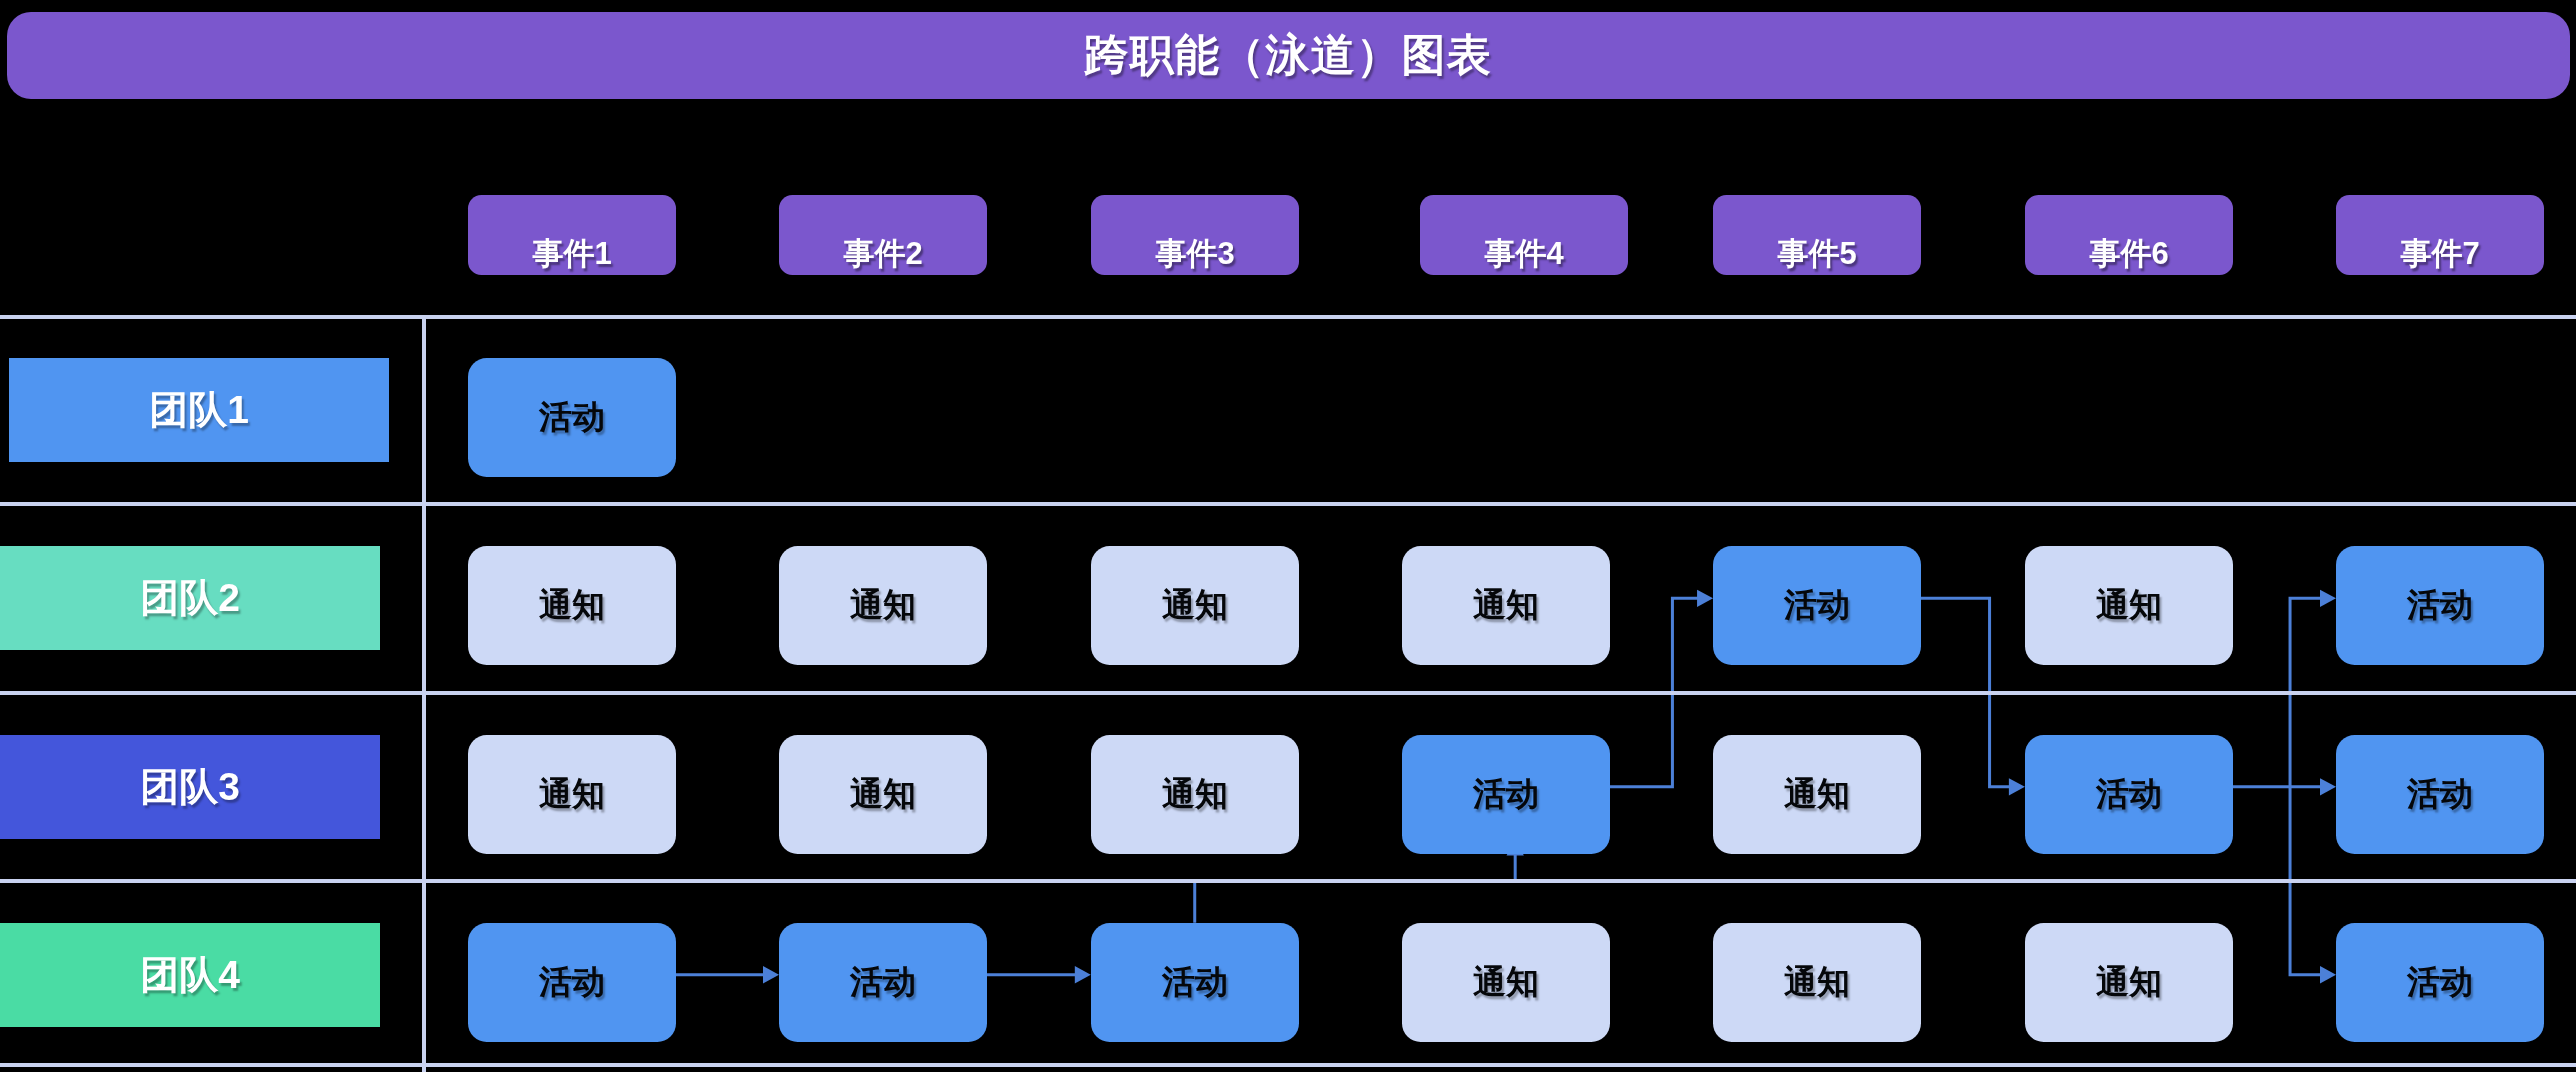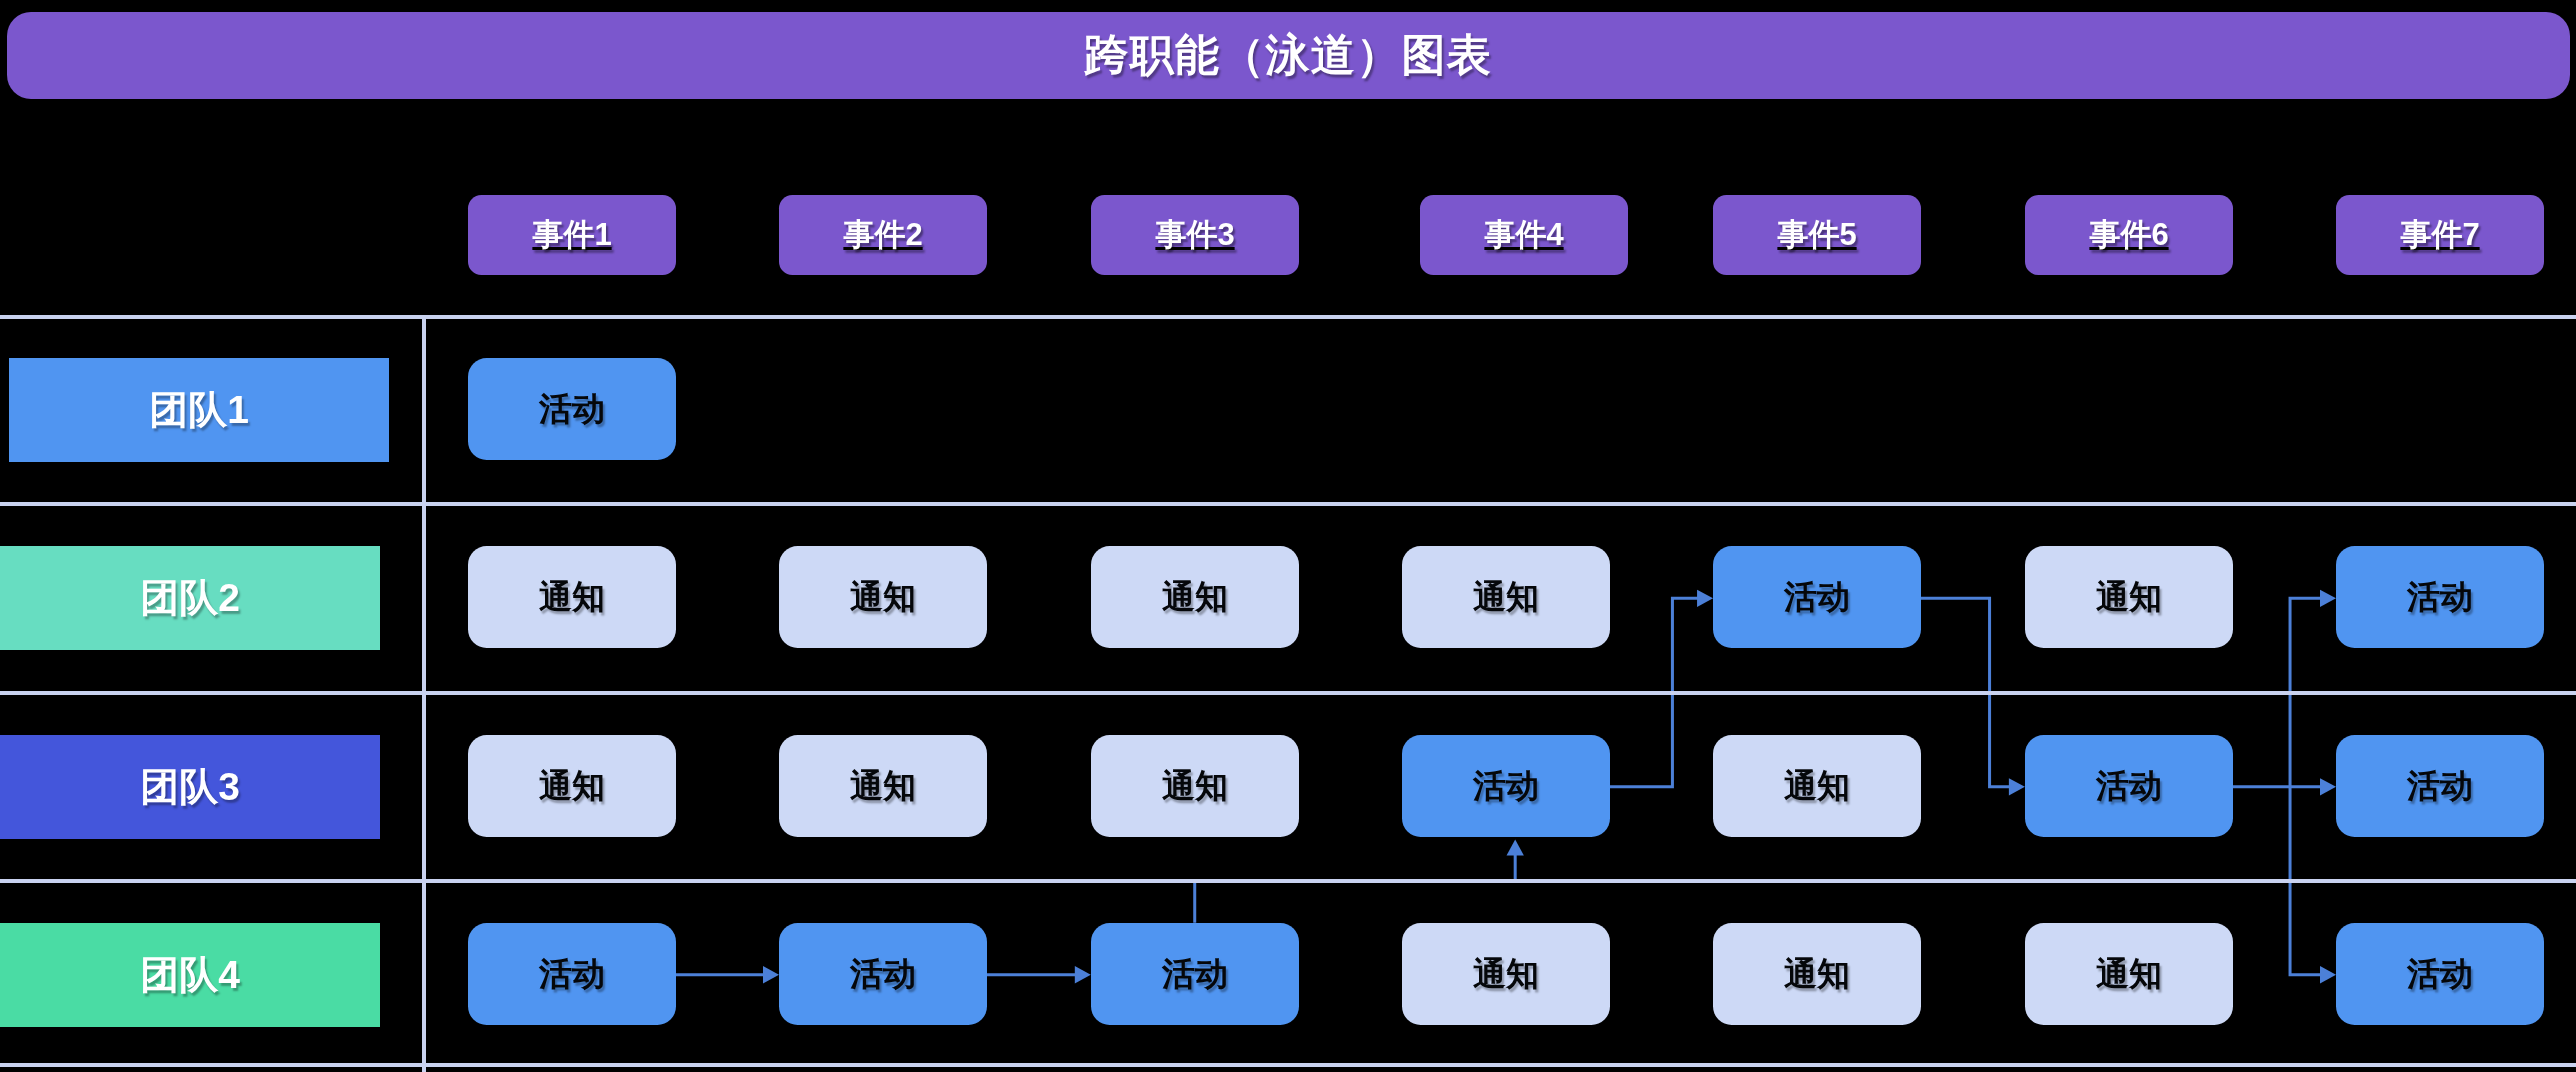--- a/index.html
+++ b/index.html
@@ -3,25 +3,25 @@
 <meta charset="utf-8">
 <style>
   html,body{margin:0;padding:0;background:#000;}
   #stage{position:relative;width:2576px;height:1072px;background:#000;overflow:hidden;
          font-family:"Liberation Sans","DejaVu Sans",sans-serif;}
   .banner{position:absolute;left:6.7px;top:12px;width:2563px;height:87px;border-radius:24px;
           display:flex;align-items:center;justify-content:center;}
   .banner span{color:#fff;font-size:44px;font-weight:700;letter-spacing:1.3px;
           text-shadow:2px 2.7px 2px rgba(0,0,0,.35);}
   .ev{position:absolute;height:80px;width:208px;border-radius:13.3px;display:flex;
-      align-items:center;justify-content:center;text-decoration:underline;}
+      align-items:flex-end;justify-content:center;}
   .ev span{color:#fff;font-size:31px;font-weight:700;text-shadow:2px 2.7px 2px rgba(0,0,0,.4);}
   .team{position:absolute;left:0;width:380px;height:104px;display:flex;align-items:center;justify-content:center;}
   .team span{color:#fff;font-size:39px;font-weight:700;text-shadow:2px 2.7px 2px rgba(0,0,0,.3);}
-  .node{position:absolute;width:208px;height:102px;border-radius:18.7px;display:flex;
+  .node{position:absolute;width:208px;height:119px;border-radius:18.7px;display:flex;
         align-items:center;justify-content:center;}
   .node span{color:#05070a;font-size:33px;font-weight:700;text-shadow:2px 2.7px 2px rgba(0,0,0,.30);}
   .hline{position:absolute;left:0;width:2576px;height:4px;}
   .vline{position:absolute;width:4px;}
   #wires{position:absolute;left:0;top:0;pointer-events:none;}
 </style>
 </head>
 <body>
 
 <div id="stage">

